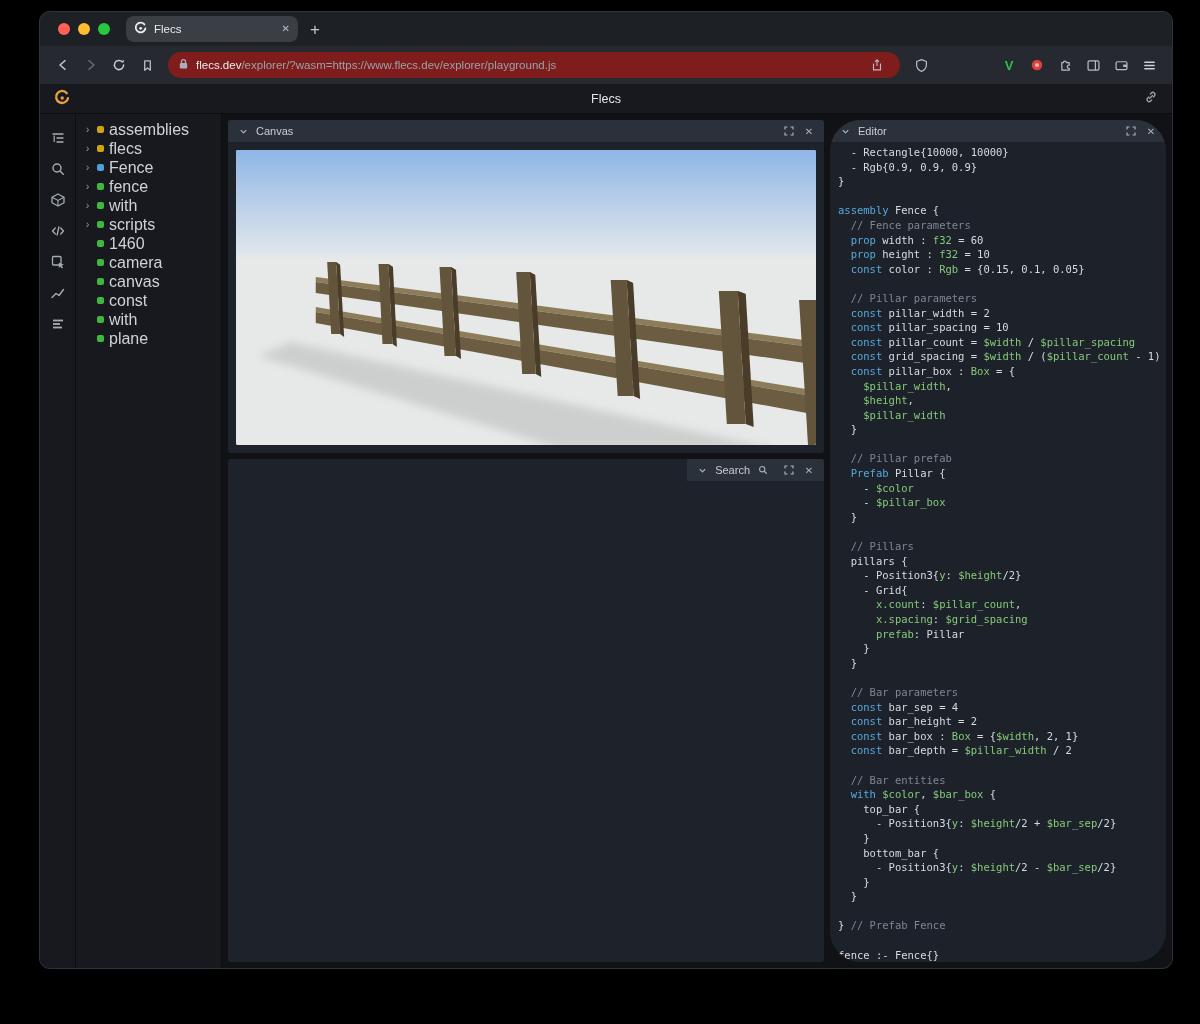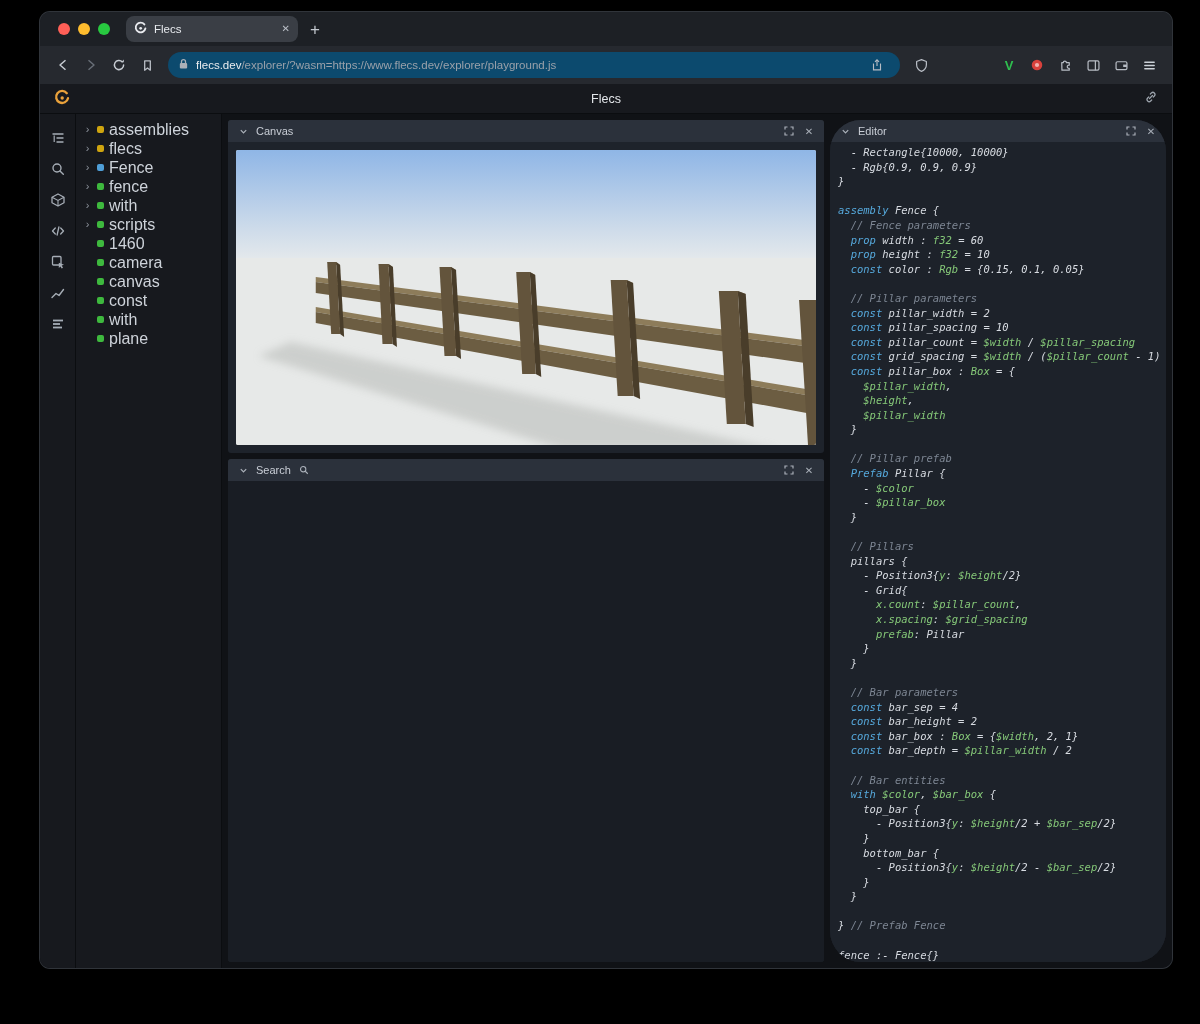--- a/index.html
+++ b/index.html
@@ -21,21 +21,21 @@
   .tl-close { background:#ff5f57; } .tl-min { background:#febc2e; } .tl-max { background:#28c840; }
 
   .tab { height:26px; width:172px; background:#3a3e45; border-radius:8px; display:flex; align-items:center; gap:7px; padding:0 8px; }
   .tab-label { flex:1; font-size:11.5px; color:#e7eaee; white-space:nowrap; overflow:hidden; }
   .tab-close { color:#b9bec6; font-size:10px; line-height:1; cursor:default; }
   .new-tab { margin-left:12px; color:#c3c8cf; font-size:17px; line-height:1; }
 
   .nav-bar { height:38px; background:#26292f; display:flex; align-items:center; padding:0 10px; gap:2px; flex:none; }
   .nav-btn { width:26px; height:26px; display:flex; align-items:center; justify-content:center; border-radius:6px; flex:none; }
   .nav-btn svg { display:block; }
-  .url-bar { flex:1; height:26px; background:#0c4a6e; border-radius:14px; display:flex; align-items:center; padding:0 10px; margin:0 6px; min-width:0; }
+  .url-bar { flex:1; height:26px; background:#7f1d1d; border-radius:14px; display:flex; align-items:center; padding:0 10px; margin:0 6px; min-width:0; }
   .url-text { flex:1; font-size:11.5px; white-space:nowrap; overflow:hidden; margin-left:7px; }
   .url-domain { color:#e8ebee; }
   .url-path { color:#9aa1aa; }
   .nav-spacer { width:58px; flex:none; }
   .ext-v { font-size:13px; font-weight:bold; color:#2fbf4f; }
 
   
   .app { flex:1; display:flex; flex-direction:column; min-height:0; background:#101216; }
   .app-header { height:30px; background:#17191e; border-bottom:1px solid #0b0d10; display:flex; align-items:center; padding:0 14px; position:relative; flex:none; }
   .app-title { position:absolute; left:0; right:0; text-align:center; font-size:12.5px; color:#e3e6ea; }
@@ -59,27 +59,27 @@
   .panel-header { height:22px; background:#2b313b; display:flex; align-items:center; padding:0 8px; gap:6px; flex:none; }
   .panel-title { font-size:11px; color:#c8cdd5; }
   .panel-header .spacer { flex:1; }
   .ph-icon { width:14px; height:14px; display:flex; align-items:center; justify-content:center; color:#aab0b9; font-size:10px; }
 
   .canvas-panel { height:333px; flex:none; }
   .canvas-body { flex:1; padding:8px; min-height:0; }
   .viewport { width:100%; height:100%; border-radius:2px; overflow:hidden; background:#e7e9e8; }
   .viewport svg { display:block; width:100%; height:100%; }
 
-  .search-panel { flex:1; min-height:0; }
+  .search-panel { flex:1; min-height:0;align-items:flex-end; }
   .search-body { flex:1; background:#191d24; }
 
   .editor-panel { width:336px; flex:none;border-radius:31px; }
   .editor-body { flex:1; padding:3px 0 0 8px; overflow:hidden; background:#1d222a; }
   .code { font-family:"DejaVu Sans Mono", monospace; font-size:10.5px; line-height:14.6px; white-space:pre; }
-  .code-line { height:14.6px;font-style:italic; }
+  .code-line { height:14.6px; }
   .tok-p { color:#d7dbe1; }
   .tok-k { color:#56a9dc; }
   .tok-c { color:#7d8693; }
   .tok-v { color:#85c878; }
 </style>
 </head>
 <body>
 
 <div class="screen">
   <div class="browser-window">

